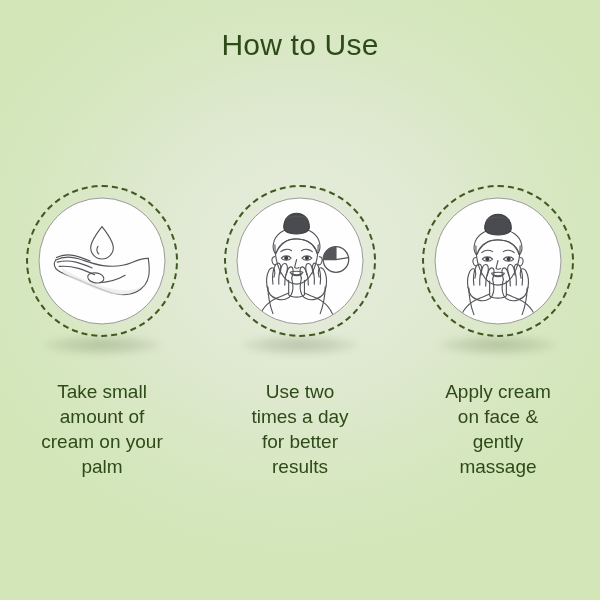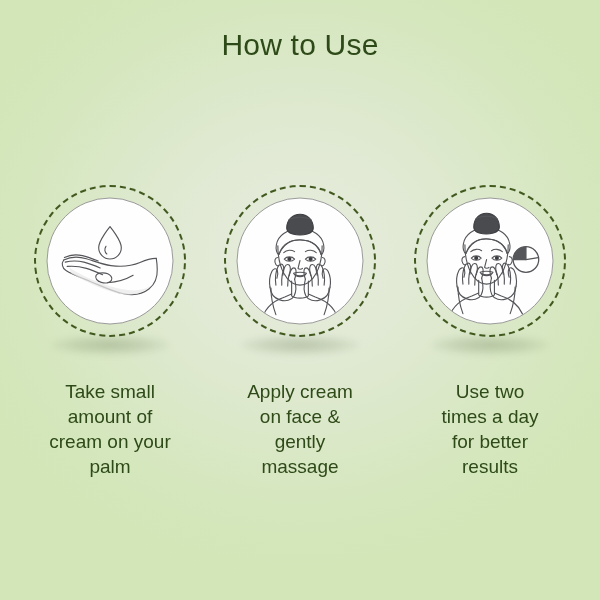--- a/index.html
+++ b/index.html
@@ -44,20 +44,21 @@
 
   
   .steps {
     position: absolute;
     top: 185px;
     left: 0;
     width: 600px;
     display: flex;
     justify-content: center;
     align-items: flex-start;
+    gap: 8px;
   }
   .step {
     width: 190px;
     display: flex;
     flex-direction: column;
     align-items: center;
   }
 
   
   .badge {
@@ -167,96 +168,20 @@
 
             <path d="M22 70 C34 78 52 86 70 91 C86 95 97 94 104 89
                      C98 97 86 99 74 97 C58 94 38 84 24 76 Z" fill="#e9e9ea" opacity="0.75"></path>
           </svg>
         </div>
       </div>
       <div class="caption">Take small
 amount of
 cream on your
 palm</div>
-    </div>
-
-    <div class="step">
-      <div class="badge">
-        <div class="shadow-ellipse"></div>
-        <div class="dashed-ring"></div>
-        <div class="disc">
-          <svg viewBox="0 0 127 127">
-            <g fill="none" stroke="#55565a" stroke-width="1.15" stroke-linecap="round" stroke-linejoin="round">
-
-              <path d="M24 127 C26 112 36 104 48 100 L55 97"></path>
-              <path d="M103 127 C101 112 91 104 79 100 L72 97"></path>
-
-              <path d="M55 84 L55 99 C58 102 69 102 72 99 L72 84"></path>
-
-              <path d="M41 48 C41 70 50 88 63.5 88 C77 88 86 70 86 48"></path>
-
-              <path d="M39.5 47 C41 38 50 31 63.5 31 C77 31 86 38 87.5 47
-                       C88.5 52 87 56 85 57 C83.5 52 80 47 74 44
-                       C69 41.5 58 41.5 53 44 C47 47 43.5 52 42 57
-                       C40 56 38.5 52 39.5 47 Z"></path>
-
-              <path d="M50 30 C50 22 56 16 63.5 16 C71 16 77 22 77 30
-                       C77 33 75 35 71 36 C67 37 60 37 56 36 C52 35 50 33 50 30 Z" fill="#4a4b4f" stroke="#3c3d41"></path>
-              <path d="M52 22 C56 18 71 18 75 22"></path>
-
-              <path d="M42 57 C45 50 50 45 56 43 C62 41 71 42 76 45 C81 48 84 52 85 57"></path>
-
-              <path d="M47 55 C50 52 55 52 58 54"></path>
-              <path d="M69 54 C72 52 77 52 80 55"></path>
-
-              <path d="M47.5 61.5 C50 58.5 55.5 58.5 58 61.5 C55.5 64.5 50 64.5 47.5 61.5 Z"></path>
-              <path d="M69 61.5 C71.5 58.5 77 58.5 79.5 61.5 C77 64.5 71.5 64.5 69 61.5 Z"></path>
-              <circle cx="52.7" cy="61.5" r="2.1" fill="#3c3d41" stroke="none"></circle>
-              <circle cx="74.3" cy="61.5" r="2.1" fill="#3c3d41" stroke="none"></circle>
-
-              <path d="M63.5 63 L61.5 71 C62.5 72.2 65 72.2 66 71"></path>
-
-              <path d="M57 76 C60 74.5 67 74.5 70 76 C68 80.5 59 80.5 57 76 Z"></path>
-              <path d="M58.5 77.5 C62 79 65 79 68.5 77.5"></path>
-
-              <path d="M40.8 60 C38 60 37 64 39 67 C40 68.5 41.3 68.8 42 68"></path>
-              <path d="M86.2 60 C89 60 90 64 88 67 C87 68.5 85.7 68.8 85 68"></path>
-
-              <path d="M33 90 C32 84 33 78 35 74 C36.5 71 39.5 70.5 40.5 73
-                       C41.2 75 41 78 40 81"></path>
-              <path d="M39 88 C38 81 39 74 41 69.5 C42.5 66.2 45.5 65.8 46.5 68.5
-                       C47.3 70.7 47 74.5 46 78"></path>
-              <path d="M45 88 C44.5 81 46 73.5 48 69.5 C49.5 66.4 52.5 66.2 53.3 69
-                       C54 71.3 53.6 75 52.5 78.5"></path>
-              <path d="M51 89 C51 82.5 52.5 76 54.5 72.5 C56 69.8 58.7 69.8 59.3 72.5
-                       C59.8 74.8 59.2 78.5 58 82"></path>
-              <path d="M33 90 C33.5 96 37 101 43 103 C49 105 55 103.5 57.5 99
-                       C59.5 95.3 59.6 88 58 82"></path>
-
-              <path d="M94 90 C95 84 94 78 92 74 C90.5 71 87.5 70.5 86.5 73
-                       C85.8 75 86 78 87 81"></path>
-              <path d="M88 88 C89 81 88 74 86 69.5 C84.5 66.2 81.5 65.8 80.5 68.5
-                       C79.7 70.7 80 74.5 81 78"></path>
-              <path d="M82 88 C82.5 81 81 73.5 79 69.5 C77.5 66.4 74.5 66.2 73.7 69
-                       C73 71.3 73.4 75 74.5 78.5"></path>
-              <path d="M76 89 C76 82.5 74.5 76 72.5 72.5 C71 69.8 68.3 69.8 67.7 72.5
-                       C67.2 74.8 67.8 78.5 69 82"></path>
-              <path d="M94 90 C93.5 96 90 101 84 103 C78 105 72 103.5 69.5 99
-                       C67.5 95.3 67.4 88 69 82"></path>
-
-              <path d="M34 91 C34 100 36 110 39 118"></path>
-              <path d="M93 91 C93 100 91 110 88 118"></path>
-            </g>
-          </svg>
-        </div>
-      </div>
-      <div class="caption">Apply cream
-on face &amp;
-gently
-massage</div>
     </div>
 
     <div class="step">
       <div class="badge">
         <div class="shadow-ellipse"></div>
         <div class="dashed-ring"></div>
         <div class="disc">
           <svg viewBox="0 0 127 127">
             <g fill="none" stroke="#55565a" stroke-width="1.15" stroke-linecap="round" stroke-linejoin="round">
 
@@ -328,14 +253,90 @@
             </g>
           </svg>
         </div>
       </div>
       <div class="caption">Use two
 times a day
 for better
 results</div>
     </div>
 
+    <div class="step">
+      <div class="badge">
+        <div class="shadow-ellipse"></div>
+        <div class="dashed-ring"></div>
+        <div class="disc">
+          <svg viewBox="0 0 127 127">
+            <g fill="none" stroke="#55565a" stroke-width="1.15" stroke-linecap="round" stroke-linejoin="round">
+
+              <path d="M24 127 C26 112 36 104 48 100 L55 97"></path>
+              <path d="M103 127 C101 112 91 104 79 100 L72 97"></path>
+
+              <path d="M55 84 L55 99 C58 102 69 102 72 99 L72 84"></path>
+
+              <path d="M41 48 C41 70 50 88 63.5 88 C77 88 86 70 86 48"></path>
+
+              <path d="M39.5 47 C41 38 50 31 63.5 31 C77 31 86 38 87.5 47
+                       C88.5 52 87 56 85 57 C83.5 52 80 47 74 44
+                       C69 41.5 58 41.5 53 44 C47 47 43.5 52 42 57
+                       C40 56 38.5 52 39.5 47 Z"></path>
+
+              <path d="M50 30 C50 22 56 16 63.5 16 C71 16 77 22 77 30
+                       C77 33 75 35 71 36 C67 37 60 37 56 36 C52 35 50 33 50 30 Z" fill="#4a4b4f" stroke="#3c3d41"></path>
+              <path d="M52 22 C56 18 71 18 75 22"></path>
+
+              <path d="M42 57 C45 50 50 45 56 43 C62 41 71 42 76 45 C81 48 84 52 85 57"></path>
+
+              <path d="M47 55 C50 52 55 52 58 54"></path>
+              <path d="M69 54 C72 52 77 52 80 55"></path>
+
+              <path d="M47.5 61.5 C50 58.5 55.5 58.5 58 61.5 C55.5 64.5 50 64.5 47.5 61.5 Z"></path>
+              <path d="M69 61.5 C71.5 58.5 77 58.5 79.5 61.5 C77 64.5 71.5 64.5 69 61.5 Z"></path>
+              <circle cx="52.7" cy="61.5" r="2.1" fill="#3c3d41" stroke="none"></circle>
+              <circle cx="74.3" cy="61.5" r="2.1" fill="#3c3d41" stroke="none"></circle>
+
+              <path d="M63.5 63 L61.5 71 C62.5 72.2 65 72.2 66 71"></path>
+
+              <path d="M57 76 C60 74.5 67 74.5 70 76 C68 80.5 59 80.5 57 76 Z"></path>
+              <path d="M58.5 77.5 C62 79 65 79 68.5 77.5"></path>
+
+              <path d="M40.8 60 C38 60 37 64 39 67 C40 68.5 41.3 68.8 42 68"></path>
+              <path d="M86.2 60 C89 60 90 64 88 67 C87 68.5 85.7 68.8 85 68"></path>
+
+              <path d="M33 90 C32 84 33 78 35 74 C36.5 71 39.5 70.5 40.5 73
+                       C41.2 75 41 78 40 81"></path>
+              <path d="M39 88 C38 81 39 74 41 69.5 C42.5 66.2 45.5 65.8 46.5 68.5
+                       C47.3 70.7 47 74.5 46 78"></path>
+              <path d="M45 88 C44.5 81 46 73.5 48 69.5 C49.5 66.4 52.5 66.2 53.3 69
+                       C54 71.3 53.6 75 52.5 78.5"></path>
+              <path d="M51 89 C51 82.5 52.5 76 54.5 72.5 C56 69.8 58.7 69.8 59.3 72.5
+                       C59.8 74.8 59.2 78.5 58 82"></path>
+              <path d="M33 90 C33.5 96 37 101 43 103 C49 105 55 103.5 57.5 99
+                       C59.5 95.3 59.6 88 58 82"></path>
+
+              <path d="M94 90 C95 84 94 78 92 74 C90.5 71 87.5 70.5 86.5 73
+                       C85.8 75 86 78 87 81"></path>
+              <path d="M88 88 C89 81 88 74 86 69.5 C84.5 66.2 81.5 65.8 80.5 68.5
+                       C79.7 70.7 80 74.5 81 78"></path>
+              <path d="M82 88 C82.5 81 81 73.5 79 69.5 C77.5 66.4 74.5 66.2 73.7 69
+                       C73 71.3 73.4 75 74.5 78.5"></path>
+              <path d="M76 89 C76 82.5 74.5 76 72.5 72.5 C71 69.8 68.3 69.8 67.7 72.5
+                       C67.2 74.8 67.8 78.5 69 82"></path>
+              <path d="M94 90 C93.5 96 90 101 84 103 C78 105 72 103.5 69.5 99
+                       C67.5 95.3 67.4 88 69 82"></path>
+
+              <path d="M34 91 C34 100 36 110 39 118"></path>
+              <path d="M93 91 C93 100 91 110 88 118"></path>
+            </g>
+          </svg>
+        </div>
+      </div>
+      <div class="caption">Apply cream
+on face &amp;
+gently
+massage</div>
+    </div>
+
   </div>
 </div>
 
 </body></html>

